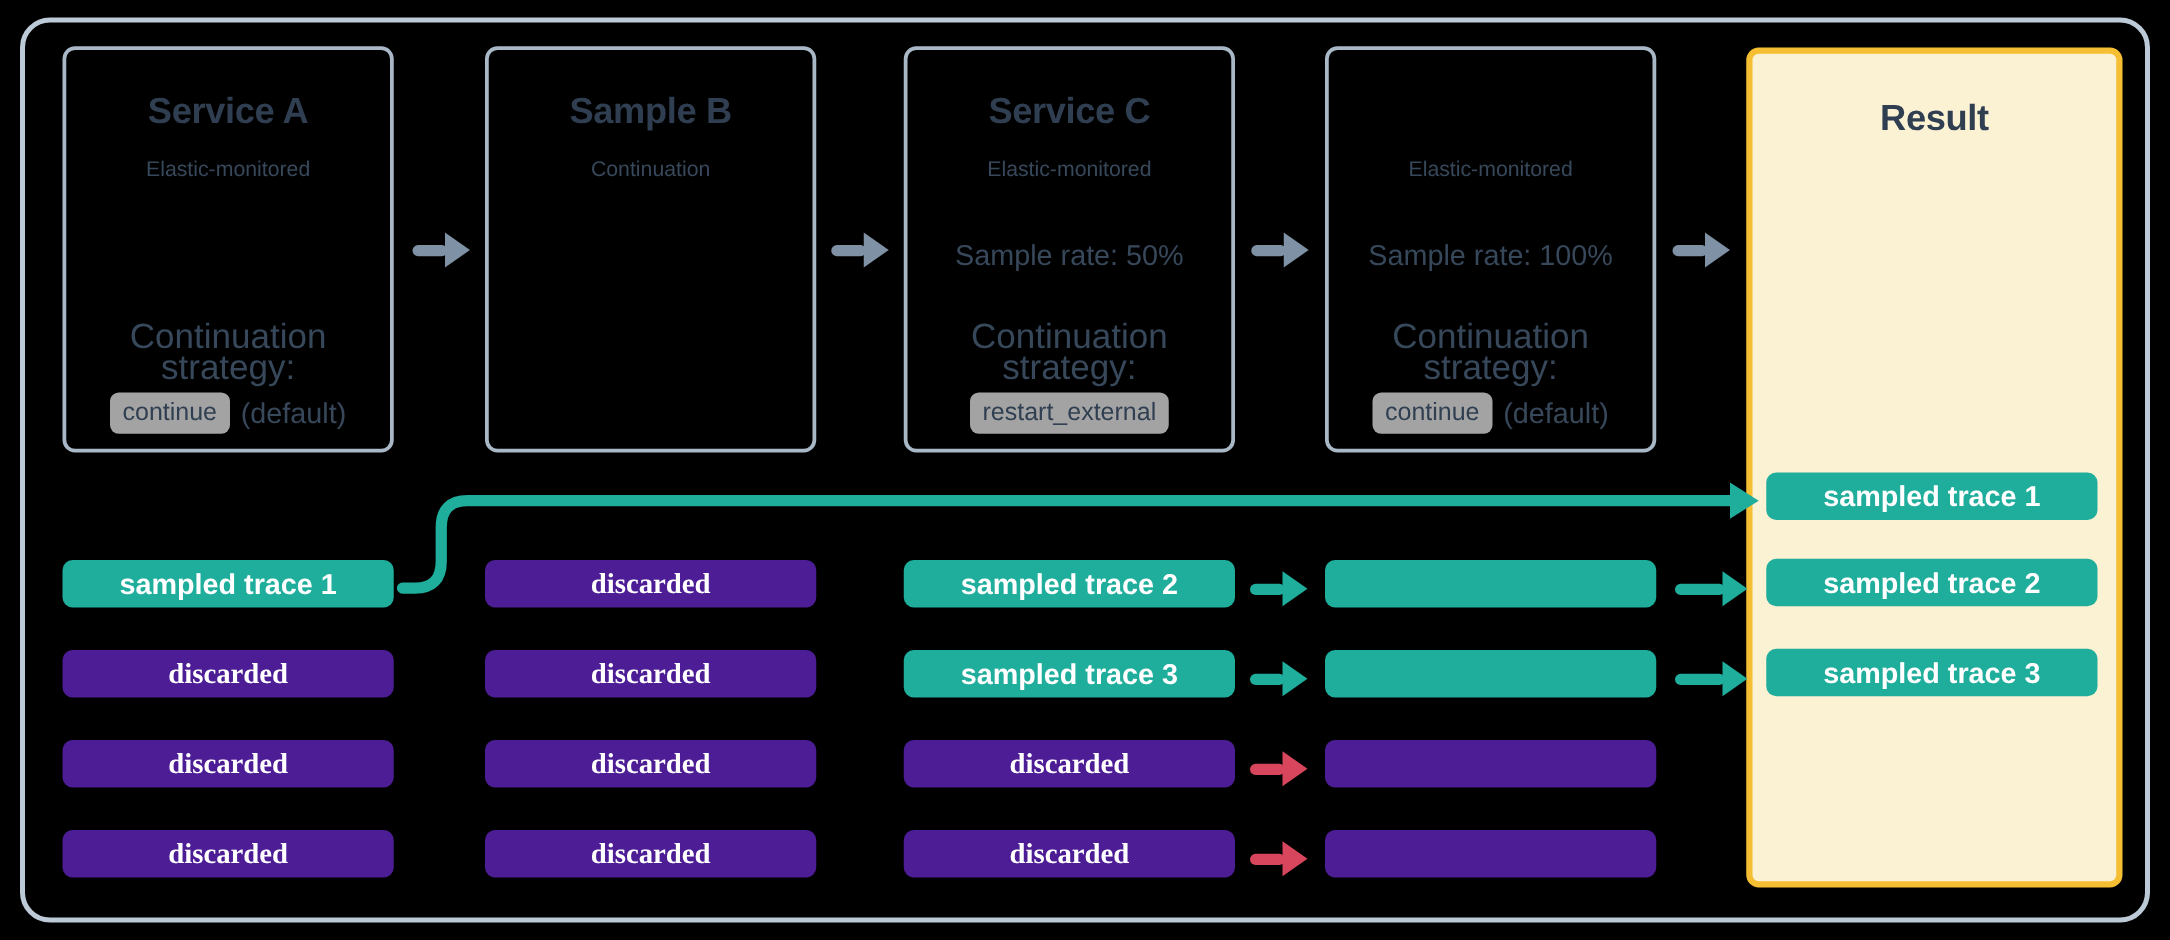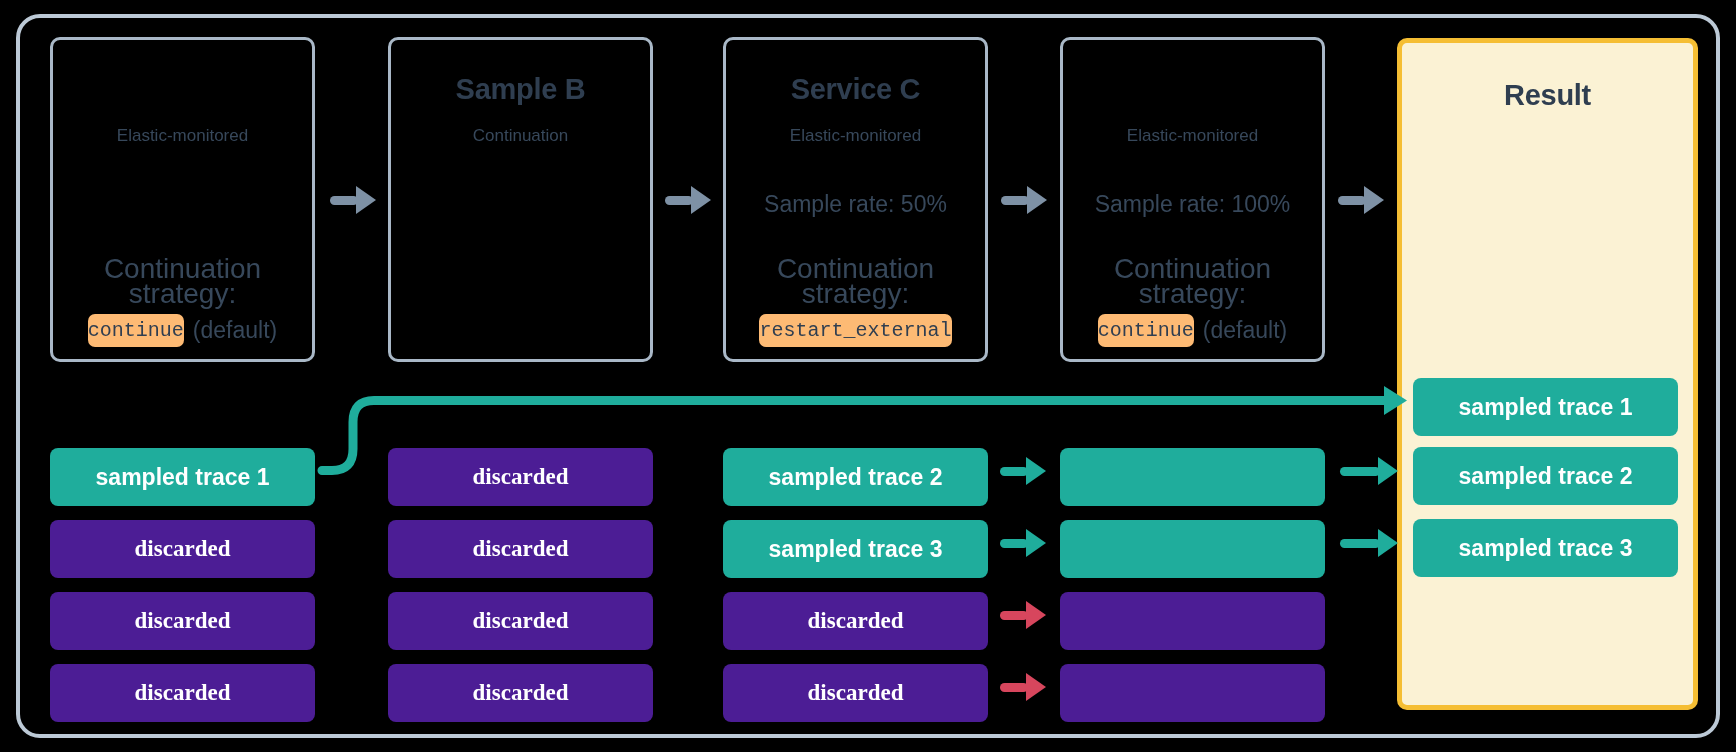--- a/index.html
+++ b/index.html
@@ -16,28 +16,28 @@
   .p-title{position:absolute;left:0;right:0;top:30px;text-align:center;
     font-size:29px;font-weight:bold;color:#2F3E50;line-height:38px;letter-spacing:-0.3px;}
   .p-sub{position:absolute;left:0;right:0;top:82px;text-align:center;
     font-size:17px;color:#37485B;line-height:27px;}
   .p-rate{position:absolute;left:0;right:0;top:151px;text-align:center;
     font-size:23px;color:#37485B;line-height:27px;}
   .p-cont{position:absolute;left:0;right:0;top:214px;margin:2px auto;width:170px;
     text-align:center;font-size:28px;color:#37485B;line-height:25px;}
   .p-chip-row{position:absolute;left:0;right:0;top:274px;display:flex;
     justify-content:center;align-items:center;gap:9px;}
-  .chip{background:#fdba74;color:#2F3E50;border-radius:7px;padding:4px 0;
-    font-family:Liberation Mono, monospace;font-size:20px;line-height:25px;}
+  .chip{background:#a3a3a3;color:#2F3E50;border-radius:7px;padding:4px 10px;
+    font-family:Liberation Sans, sans-serif;font-size:20px;line-height:25px;}
   .suffix{font-size:23px;color:#37485B;}
   
   .result-panel{position:absolute;left:1397px;top:38px;width:301px;height:672px;
     background:#FBF2D4;border:5px solid #F5BE33;border-radius:10px;box-sizing:border-box;}
   
-  .trace{position:absolute;width:265px;height:58px;border-radius:8px;
+  .trace{position:absolute;width:265px;height:38px;border-radius:8px;
     display:flex;align-items:center;justify-content:center;
     color:#FFFFFF;font-size:23px;font-weight:bold;text-align:right;}
   .sampled{background:#1FAD9C;}
   .discarded{background:#4c1d95;font-family:Liberation Serif, serif;}
   
   .arrow{position:absolute;height:28px;}
   .arrow .shaft{position:absolute;left:0;top:10px;height:9px;border-radius:5px;}
   .arrow .head{position:absolute;right:0;top:0;width:0;height:0;
     border-top:14px solid transparent;border-bottom:14px solid transparent;
     border-left:20px solid;}
@@ -49,20 +49,21 @@
   .overlay{position:absolute;left:0;top:0;pointer-events:none;}
 </style>
 </head>
 <body>
 
 <div id="canvas">
 
   <div class="frame"></div>
 
   <div class="panel" style="left:50px">
+    <div class="p-title">Service A</div>
     <div class="p-sub">Elastic-monitored</div>
     <div class="p-cont">Continuation strategy:</div>
     <div class="p-chip-row">
       <span class="chip">continue</span>
       <span class="suffix">(default)</span>
     </div>
   </div>
 
   <div class="panel" style="left:388px">
     <div class="p-title">Sample B</div>

